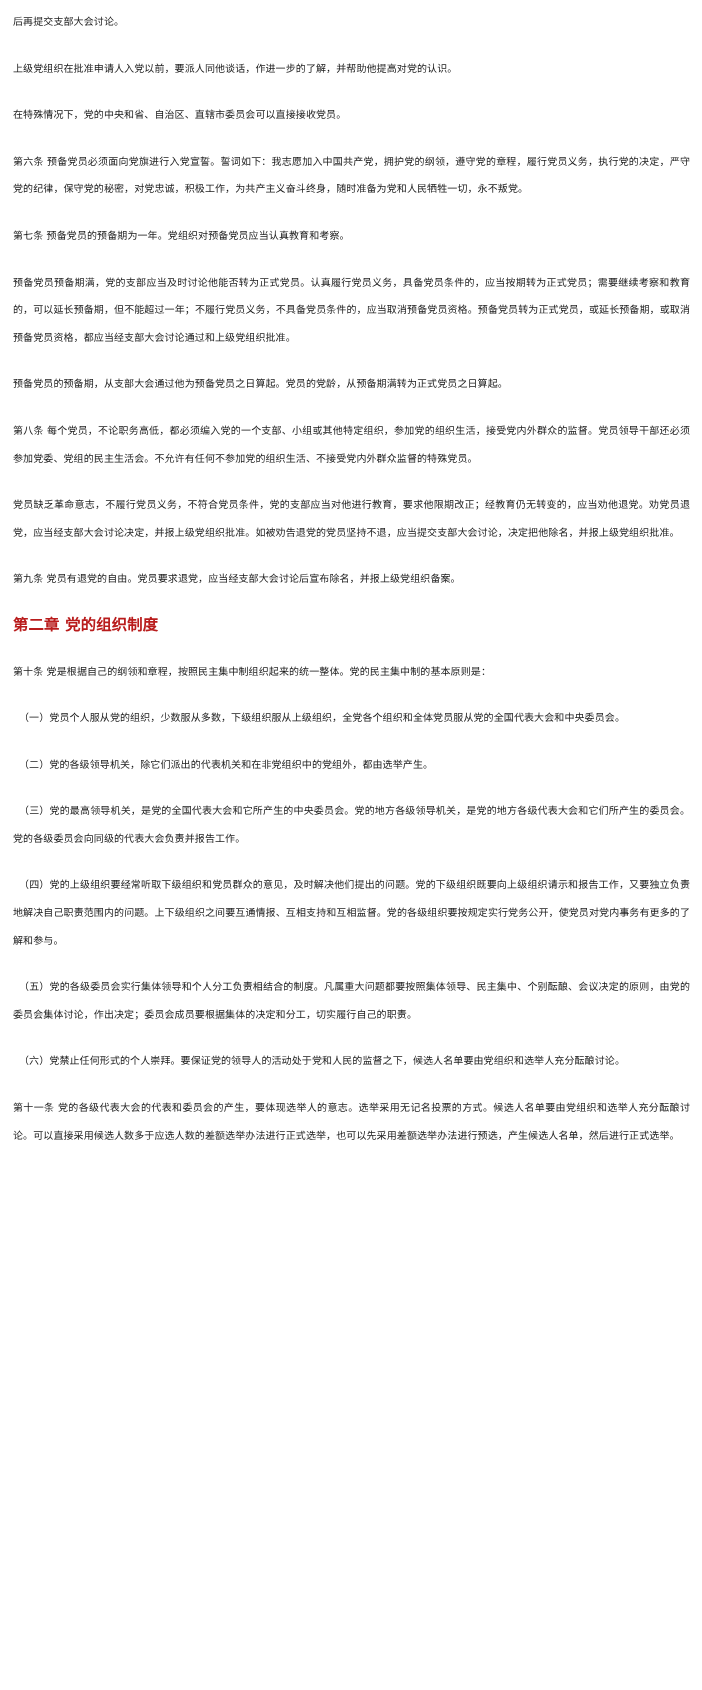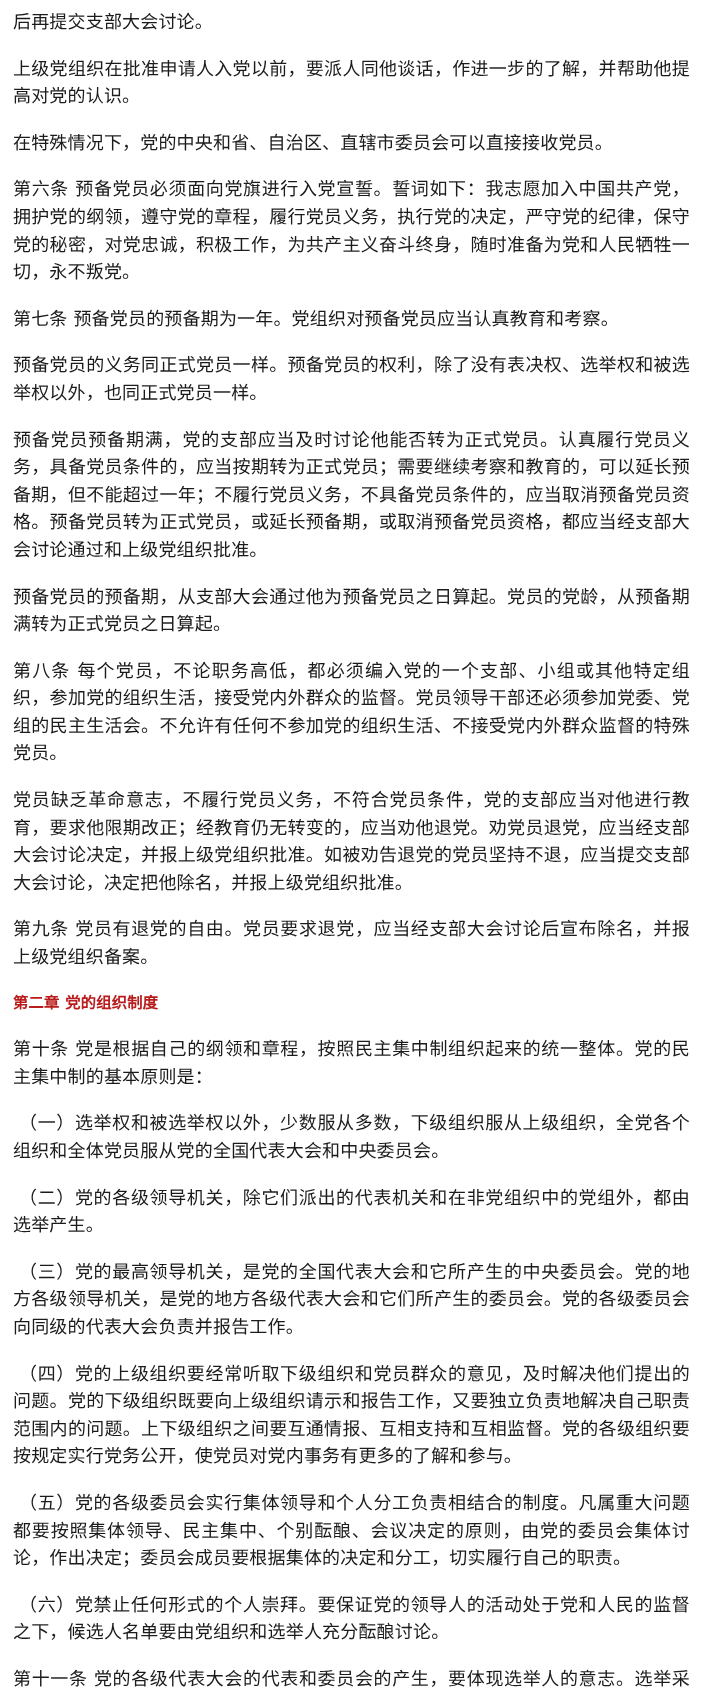--- a/index.html
+++ b/index.html
@@ -17,21 +17,21 @@
 
   #doc {
     position: relative;
     width: 702px;
     padding: 0 12px 0 13px;
     padding-top: 8px;
   }
 
   
   .para {
-    font-size: 18px;
+    font-size: 10px;
     line-height: 27.6px;
     color: #1b1b1b;
     margin: 0 0 19px 0;
     text-align: justify;
     text-justify: inter-character;
     letter-spacing: 0.01em;
     word-break: break-all;
     -webkit-font-smoothing: antialiased;
   }
   .para:last-child { margin-bottom: 0; }
@@ -58,28 +58,27 @@
 </style>
 </head>
 <body>
 
 <div id="doc">
     <p class="para" id="p-continuation-branch-meeting">后再提交支部大会讨论。</p>
     <p class="para" id="p-higher-party-org-talk">上级党组织在批准申请人入党以前，要派人同他谈话，作进一步的了解，并帮助他提高对党的认识。</p>
     <p class="para" id="p-special-circumstances">在特殊情况下，党的中央和省、自治区、直辖市委员会可以直接接收党员。</p>
     <p class="para" id="p-article-6-oath">第六条 预备党员必须面向党旗进行入党宣誓。誓词如下：我志愿加入中国共产党，拥护党的纲领，遵守党的章程，履行党员义务，执行党的决定，严守党的纪律，保守党的秘密，对党忠诚，积极工作，为共产主义奋斗终身，随时准备为党和人民牺牲一切，永不叛党。</p>
     <p class="para" id="p-article-7-probation">第七条 预备党员的预备期为一年。党组织对预备党员应当认真教育和考察。</p>
-    <p class="para" id="p-probationary-duties">预备党员的义务同正式党员一样。预备党员的权利，除了没有表决权、选举权和被选举权以外，也同正式党员一样。</p>
     <p class="para" id="p-probation-expiry">预备党员预备期满，党的支部应当及时讨论他能否转为正式党员。认真履行党员义务，具备党员条件的，应当按期转为正式党员；需要继续考察和教育的，可以延长预备期，但不能超过一年；不履行党员义务，不具备党员条件的，应当取消预备党员资格。预备党员转为正式党员，或延长预备期，或取消预备党员资格，都应当经支部大会讨论通过和上级党组织批准。</p>
     <p class="para" id="p-probation-start-date">预备党员的预备期，从支部大会通过他为预备党员之日算起。党员的党龄，从预备期满转为正式党员之日算起。</p>
     <p class="para" id="p-article-8-org-life">第八条 每个党员，不论职务高低，都必须编入党的一个支部、小组或其他特定组织，参加党的组织生活，接受党内外群众的监督。党员领导干部还必须参加党委、党组的民主生活会。不允许有任何不参加党的组织生活、不接受党内外群众监督的特殊党员。</p>
     <p class="para" id="p-lacking-revolutionary-will">党员缺乏革命意志，不履行党员义务，不符合党员条件，党的支部应当对他进行教育，要求他限期改正；经教育仍无转变的，应当劝他退党。劝党员退党，应当经支部大会讨论决定，并报上级党组织批准。如被劝告退党的党员坚持不退，应当提交支部大会讨论，决定把他除名，并报上级党组织批准。</p>
     <p class="para" id="p-article-9-quit">第九条 党员有退党的自由。党员要求退党，应当经支部大会讨论后宣布除名，并报上级党组织备案。</p>
     <p class="chapter-heading" id="h-chapter-2">第二章 党的组织制度</p>
     <p class="para" id="p-article-10-democratic-centralism">第十条 党是根据自己的纲领和章程，按照民主集中制组织起来的统一整体。党的民主集中制的基本原则是：</p>
-    <p class="para clause" id="p-clause-1">（一）选举权和被选举权以外，少数服从多数，下级组织服从上级组织，全党各个组织和全体党员服从党的全国代表大会和中央委员会。</p>
+    <p class="para clause" id="p-clause-1">（一）党员个人服从党的组织，少数服从多数，下级组织服从上级组织，全党各个组织和全体党员服从党的全国代表大会和中央委员会。</p>
     <p class="para clause" id="p-clause-2">（二）党的各级领导机关，除它们派出的代表机关和在非党组织中的党组外，都由选举产生。</p>
     <p class="para clause" id="p-clause-3">（三）党的最高领导机关，是党的全国代表大会和它所产生的中央委员会。党的地方各级领导机关，是党的地方各级代表大会和它们所产生的委员会。党的各级委员会向同级的代表大会负责并报告工作。</p>
     <p class="para clause" id="p-clause-4">（四）党的上级组织要经常听取下级组织和党员群众的意见，及时解决他们提出的问题。党的下级组织既要向上级组织请示和报告工作，又要独立负责地解决自己职责范围内的问题。上下级组织之间要互通情报、互相支持和互相监督。党的各级组织要按规定实行党务公开，使党员对党内事务有更多的了解和参与。</p>
     <p class="para clause" id="p-clause-5">（五）党的各级委员会实行集体领导和个人分工负责相结合的制度。凡属重大问题都要按照集体领导、民主集中、个别酝酿、会议决定的原则，由党的委员会集体讨论，作出决定；委员会成员要根据集体的决定和分工，切实履行自己的职责。</p>
     <p class="para clause" id="p-clause-6">（六）党禁止任何形式的个人崇拜。要保证党的领导人的活动处于党和人民的监督之下，候选人名单要由党组织和选举人充分酝酿讨论。</p>
     <p class="para clipped" id="p-article-11-elections">第十一条 党的各级代表大会的代表和委员会的产生，要体现选举人的意志。选举采用无记名投票的方式。候选人名单要由党组织和选举人充分酝酿讨论。可以直接采用候选人数多于应选人数的差额选举办法进行正式选举，也可以先采用差额选举办法进行预选，产生候选人名单，然后进行正式选举。</p>
   </div>
 
 </body></html>

